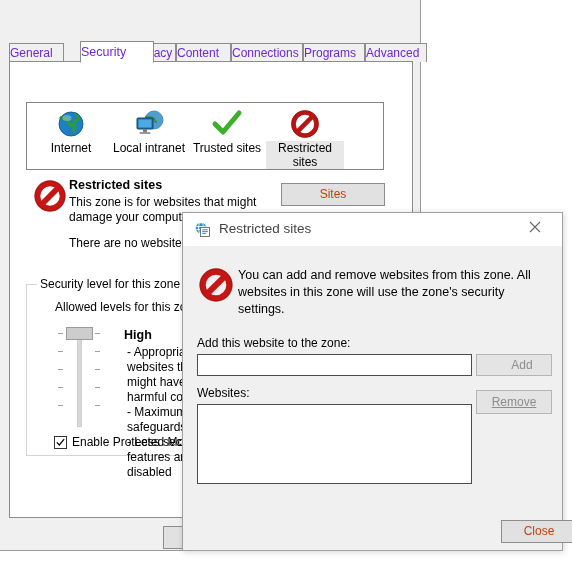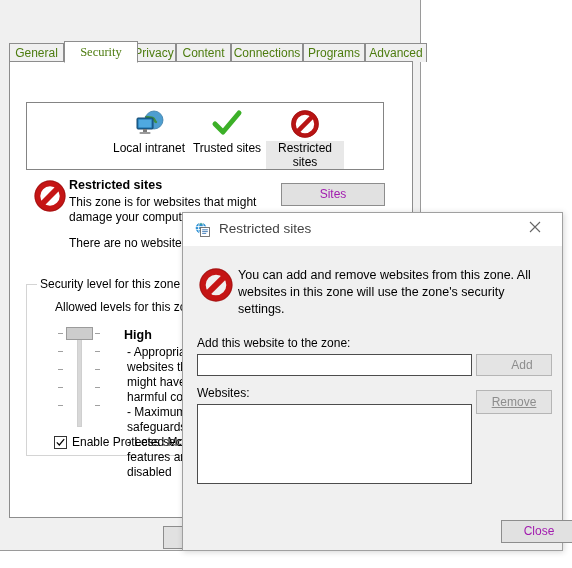--- a/index.html
+++ b/index.html
@@ -76,23 +76,22 @@
   }
   .tab {
     position: absolute;
     top: 2px;
     height: 19px;
     line-height: 19px;
     background: #f0f0f0;
     border: 1px solid #8d8d8d;
     border-bottom: none;
     font-size: 12px;
-    text-align: center;
-    box-sizing: border-box;
-    color: #4d7c0f;
+    box-sizing: border-box;
+    color: #6d28d9;
     cursor: default;
     white-space: nowrap;
   }
   .tab.active {
     top: 0;
     height: 22px;
     line-height: 21px;
     background: #ffffff;
     border-bottom: 1px solid #ffffff;
     z-index: 5;
@@ -177,21 +176,21 @@
     left: 59px;
     top: 174px;
     font-size: 12px;
     white-space: nowrap;
   }
   .btn {
     background: #e1e1e1;
     border: 1px solid #8d8d8d;
     font-family: "Liberation Sans", sans-serif;
     font-size: 12px;
-    color: #a21caf;
+    color: #c2410c;
     text-align: center;
     box-sizing: border-box;
     cursor: default;
     user-select: none;
     padding: 0;
   }
   .btn.disabled {
     color: #8d8d8d;
     border-color: #b5b5b5;
     background: #e4e4e4;
@@ -445,33 +444,45 @@
   }
 </style>
 </head>
 <body>
 
 <div id="main-window">
 
 
   <div class="tabstrip">
     <div class="tab" style="left:0px;width:55px;">General</div>
-    <div class="tab active" style="left:55px;width:74px;font-family:Liberation Serif, serif;">Security</div>
+    <div class="tab active" style="left:71px;width:74px;">Security</div>
     <div class="tab" style="left:113px;width:54px;padding-left:10px;">Privacy</div>
     <div class="tab" style="left:167px;width:55px;">Content</div>
     <div class="tab" style="left:222px;width:72px;">Connections</div>
     <div class="tab" style="left:294px;width:62px;">Programs</div>
     <div class="tab" style="left:356px;width:62px;">Advanced</div>
   </div>
 
   <div class="tabpage">
 
 
     <div class="zone-box">
 
+      <div class="zone-item" style="left:5px;">
+        <div class="zone-icon">
+          <svg width="30" height="30" viewBox="0 0 30 30">
+            <circle cx="15" cy="15" r="12" fill="#1d7fc4"></circle>
+            <path d="M5 9c3 1 5 0 7 2s0 4 2 5 4-1 5 1-2 3-1 5" stroke="#2f9d34" stroke-width="3.2" fill="none" stroke-linecap="round"></path>
+            <path d="M20 5c2 1 3 3 2 5s-3 1-3 3" stroke="#2f9d34" stroke-width="3" fill="none" stroke-linecap="round"></path>
+            <ellipse cx="11" cy="9" rx="4.5" ry="3" fill="#ffffff" opacity="0.3"></ellipse>
+            <circle cx="15" cy="15" r="12" fill="none" stroke="#1a5f92" stroke-width="1"></circle>
+          </svg>
+        </div>
+        <span class="zone-label">Internet</span>
+      </div>
 
       <div class="zone-item" style="left:83px;">
         <div class="zone-icon">
           <svg width="32" height="30" viewBox="0 0 32 30">
             <circle cx="21" cy="11" r="9" fill="#4e9ed0"></circle>
             <path d="M13 8c3 1 5 0 7 1s1 3 3 4" stroke="#3f8f44" stroke-width="2.4" fill="none" stroke-linecap="round"></path>
             <circle cx="21" cy="11" r="9" fill="none" stroke="#3c7ea8" stroke-width="0.8"></circle>
             <rect x="4" y="9" width="16" height="11" rx="1" fill="#1c6fa8" stroke="#14496e" stroke-width="1"></rect>
             <rect x="5.5" y="10.5" width="13" height="8" fill="#4fa9e0"></rect>
             <rect x="10" y="20" width="4" height="3" fill="#7d7d7d"></rect>

